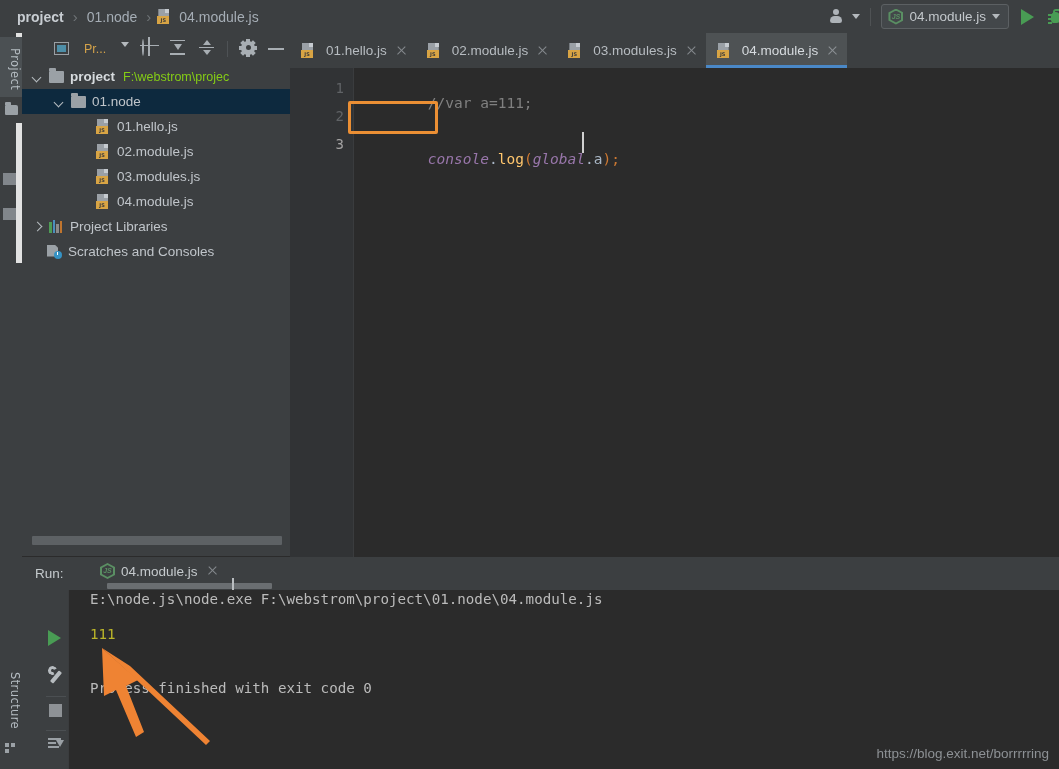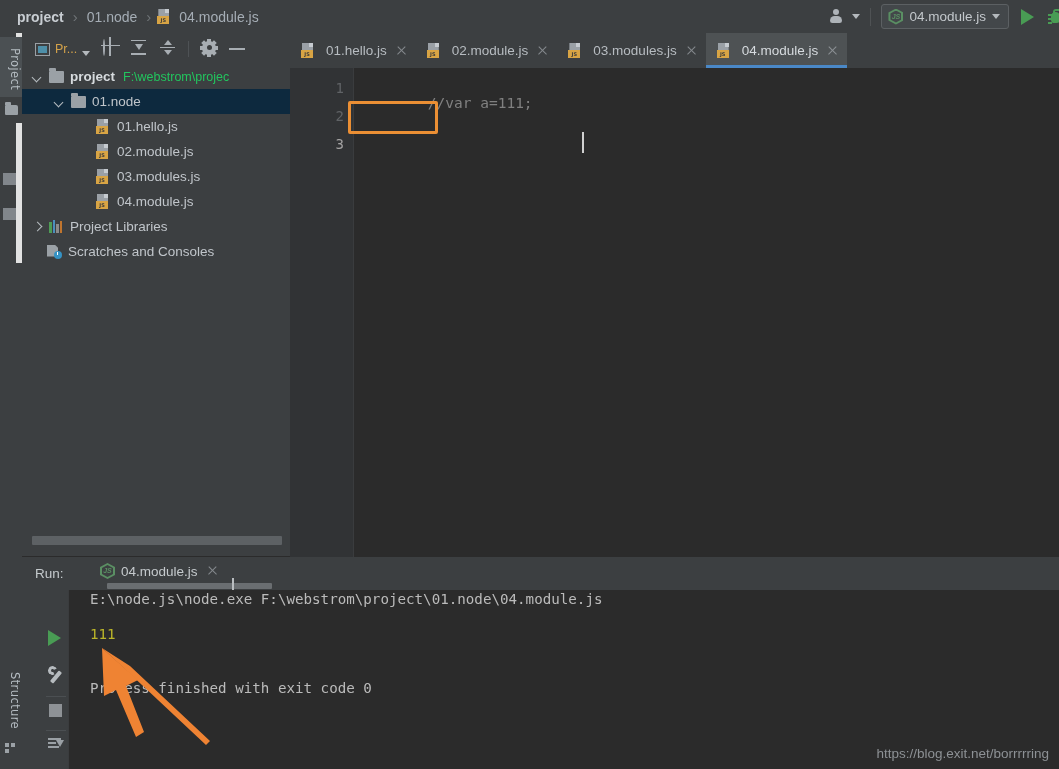--- a/index.html
+++ b/index.html
@@ -80,21 +80,21 @@
   .mini-struct i:nth-child(3){left:0;top:6px;width:4px;height:4px;}
   .leftglyph{position:absolute;left:3px;width:13px;height:12px;background:#8d9399;opacity:.85;}
   .leftglyph.g1{top:140px;}
   .leftglyph.g2{top:175px;}
   .leftstripe-white{position:absolute;left:16px;top:90px;width:6px;height:140px;background:#e2e2e2;}
   .leftstripe-white2{position:absolute;left:16px;top:0px;width:6px;height:22px;background:#e2e2e2;}
 
   
   .projpanel{position:absolute;left:22px;top:33px;width:268px;height:524px;background:#3c3f41;}
   .proj-toolbar{position:absolute;left:0;top:0;width:268px;height:31px;display:flex;align-items:center;}
-  .ptb-proj{display:flex;align-items:flex-end;gap:5px;margin-left:13px;}
+  .ptb-proj{display:flex;align-items:flex-start;gap:15px;margin-left:32px;}
   .ptb-sq{width:15px;height:13px;border:1px solid #9aa0a5;background:#3c3f41;box-sizing:border-box;position:relative;}
   .ptb-sq:after{content:"";position:absolute;left:2px;top:2px;right:2px;bottom:2px;background:#4e8fa8;}
   .ptb-label{font-size:12.5px;color:#d3a24a;}
   .ptb-caret{width:0;height:0;border-left:4px solid transparent;border-right:4px solid transparent;border-top:5px solid #b4b9bd;}
   .ptb-ico{width:18px;height:18px;margin-left:11px;position:relative;}
   .crosshair{border:1.6px solid #a8aeb3;border-radius:50%;width:14px;height:14px;box-sizing:border-box;position:relative;}
   .crosshair:before,.crosshair:after{content:"";position:absolute;background:#a8aeb3;}
   .crosshair:before{left:5px;top:-3px;width:1.6px;height:19px;}
   .crosshair:after{top:5px;left:-3px;height:1.6px;width:19px;}
   .collapse-ico{width:15px;height:15px;position:relative;}
@@ -127,21 +127,21 @@
     border-right:1.7px solid #b6bcc1;border-bottom:1.7px solid #b6bcc1;transform:rotate(45deg);
   }
   .arrow.right:after{
     content:"";position:absolute;left:2px;top:2px;width:6px;height:6px;
     border-right:1.7px solid #b6bcc1;border-bottom:1.7px solid #b6bcc1;transform:rotate(-45deg);
   }
   .folder{width:15px;height:12px;background:#9ba1a6;border-radius:1px;position:relative;flex:none;}
   .folder:before{content:"";position:absolute;left:0;top:-3px;width:7px;height:3px;background:#9ba1a6;border-radius:1px 1px 0 0;}
   .tlabel{font-size:13.5px;color:#c0c5ca;margin-left:6px;}
   .tlabel.bold{font-weight:bold;color:#d7dbde;}
-  .tpath{font-size:12.5px;color:#22c55e;margin-left:8px;}
+  .tpath{font-size:12.5px;color:#84cc16;margin-left:8px;}
   .lib-ico{width:15px;height:13px;position:relative;flex:none;}
   .lib-ico i{position:absolute;bottom:0;width:2.6px;}
   .lib-ico i:nth-child(1){left:0;height:11px;background:#4e9c55;}
   .lib-ico i:nth-child(2){left:3.5px;height:13px;background:#4a8fbe;}
   .lib-ico i:nth-child(3){left:7px;height:9px;background:#8b8b8b;}
   .lib-ico i:nth-child(4){left:10.5px;height:12px;background:#c0752e;}
   .scr-ico{width:15px;height:14px;position:relative;flex:none;}
   .scr-ico .pg{position:absolute;left:0;top:0;width:11px;height:12px;background:#9ba1a6;clip-path:polygon(0 0,70% 0,100% 28%,100% 100%,0 100%);}
   .scr-ico .clk{position:absolute;right:0;bottom:0;width:8px;height:8px;border-radius:50%;background:#3592c4;}
   .scr-ico .clk:after{content:"";position:absolute;left:3.3px;top:1.5px;width:1.2px;height:3px;background:#fff;}
@@ -426,20 +426,23 @@
     </div>
     <div class="gutter-line"></div>
 
     <div class="code">
 
       <div class="cline" style="top:11px;">
         <span class="c-comment">//var a=111;</span>
       </div>
 
 
+      <div class="cline" style="top:67px;">
+        <span class="c-global">console</span><span class="c-dot">.</span><span class="c-fn">log</span><span class="c-paren">(</span><span class="c-global">global</span><span class="c-dot">.</span><span class="c-ident">a</span><span class="c-paren">)</span><span class="c-semi">;</span>
+      </div>
       <div class="caretbar" style="left:228px;top:64px;height:21px;"></div>
 
       <div class="hl-box" style="left:-6px;top:33px;width:84px;height:27px;"></div>
     </div>
   </div>
 
   <div class="runpanel">
     <div class="runhdr">
       <span class="runlbl">Run:</span>
       <div class="runtab">

